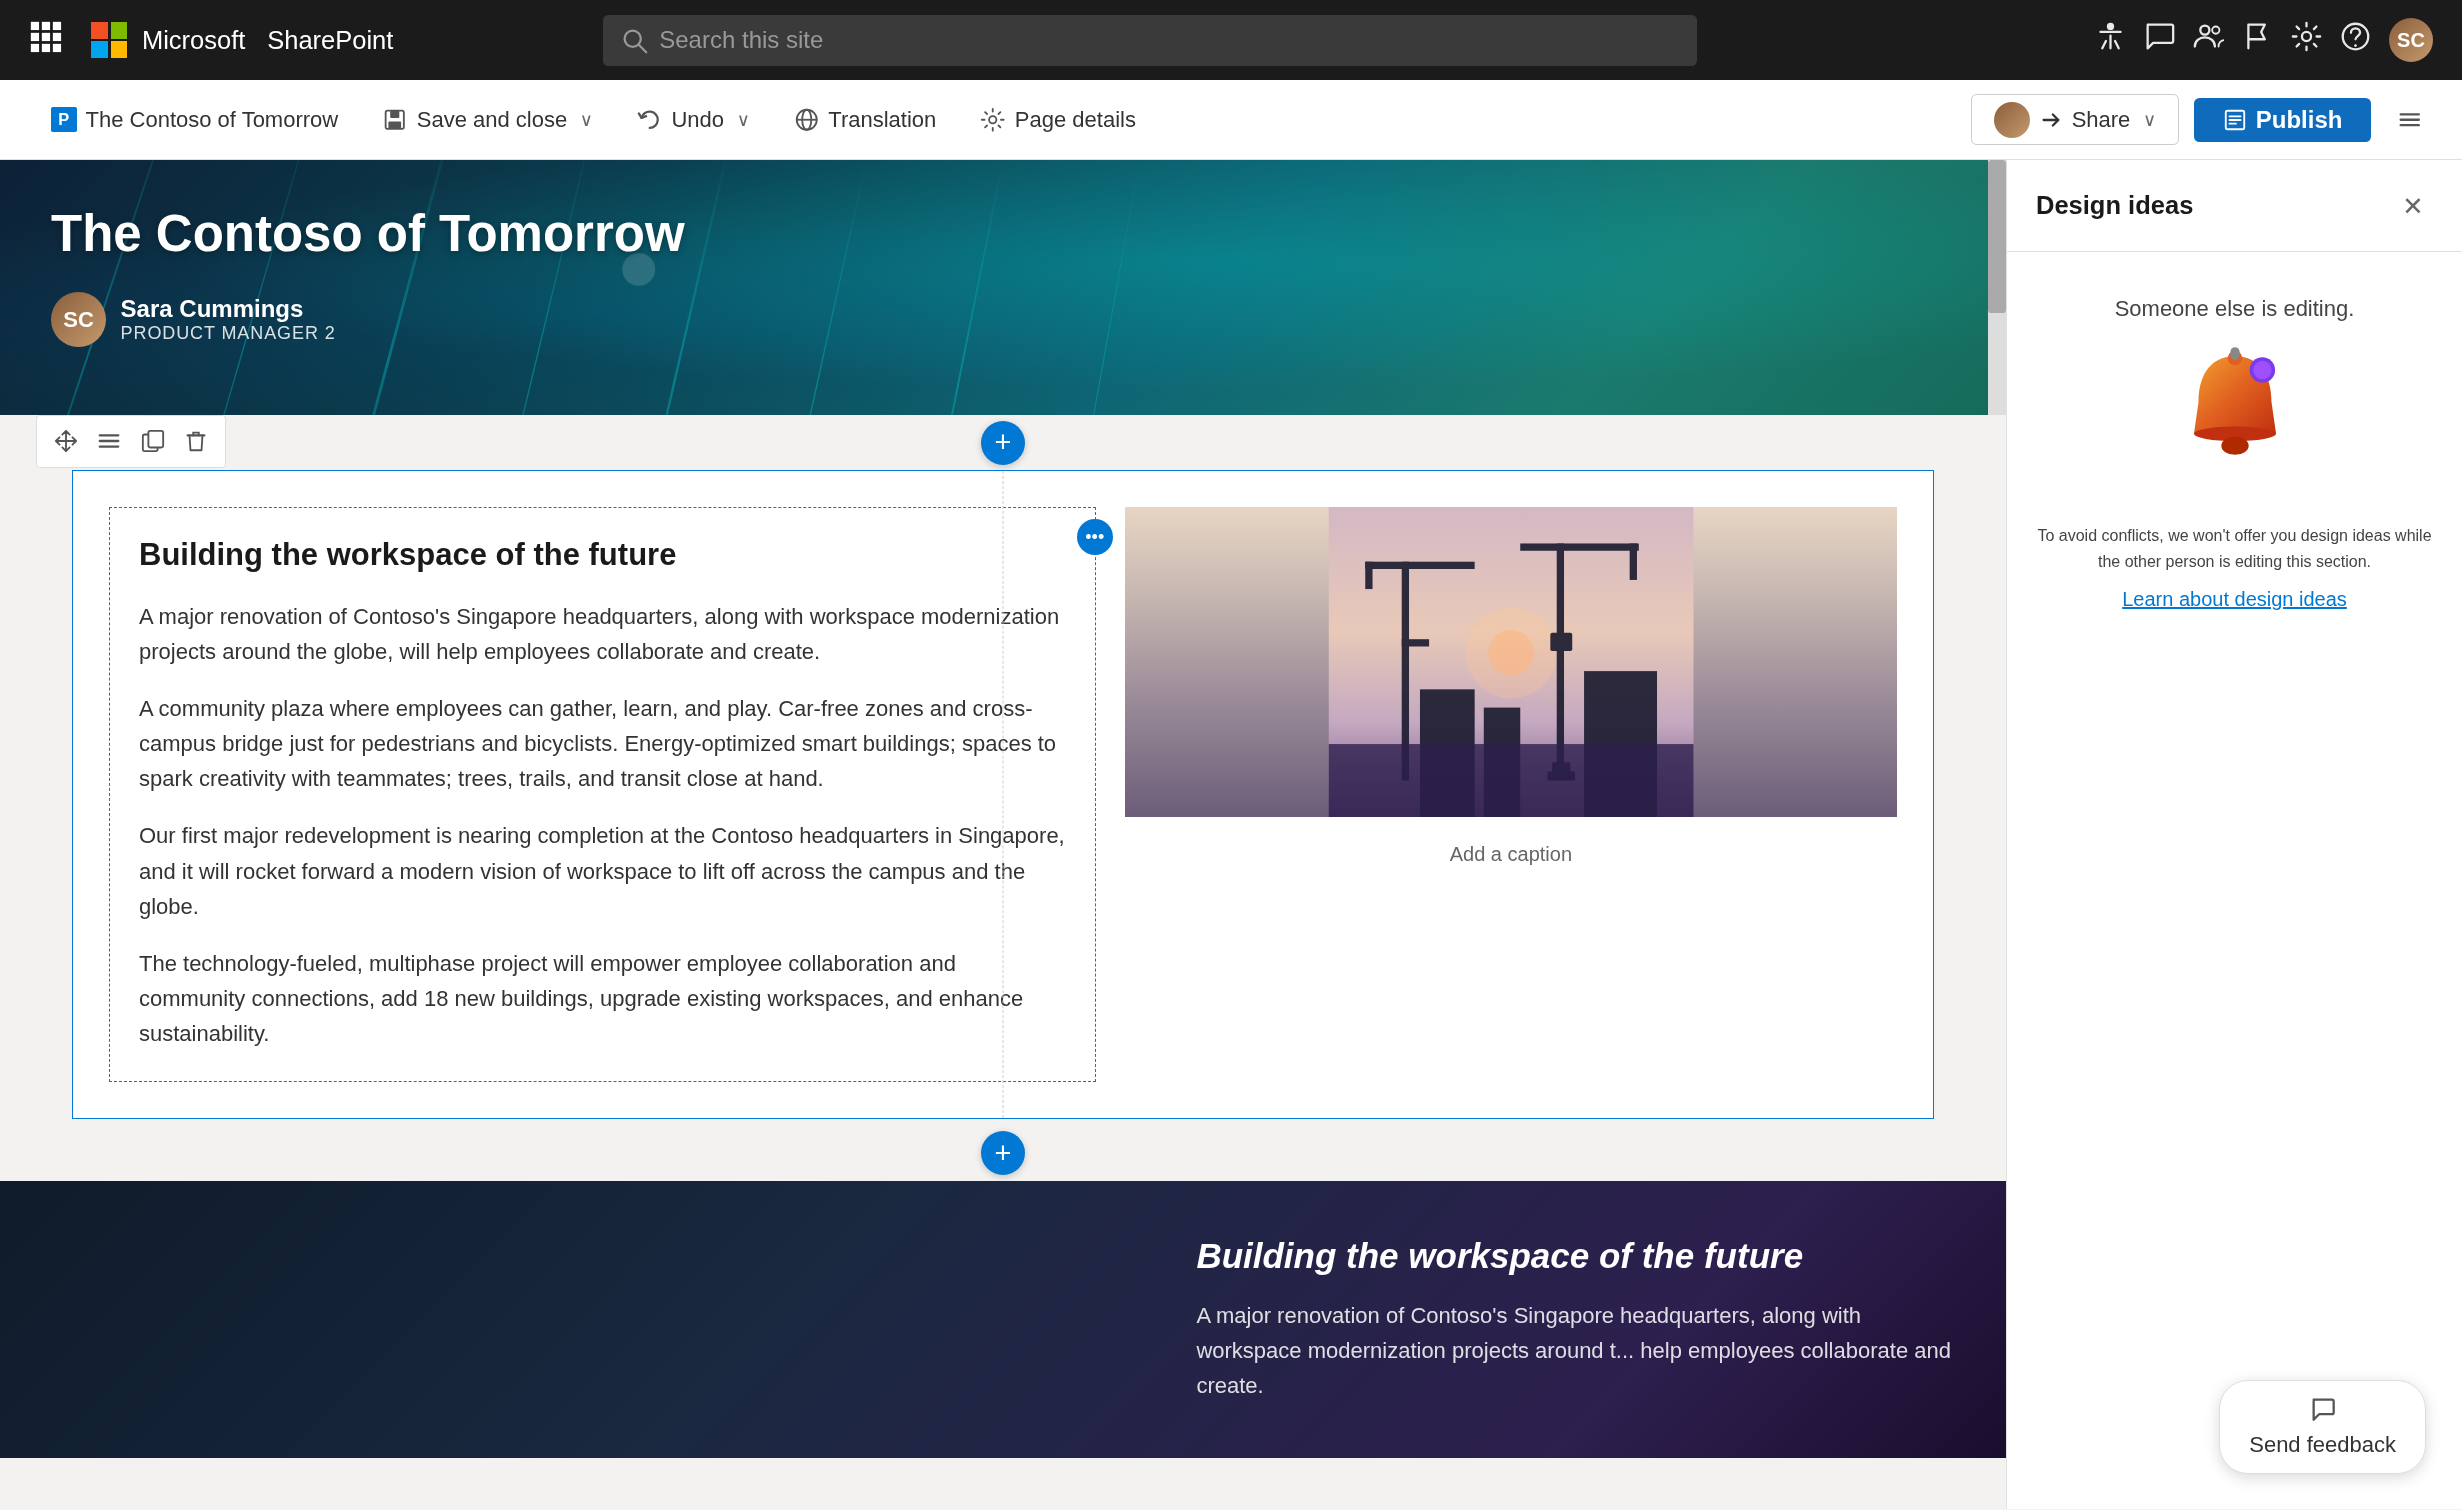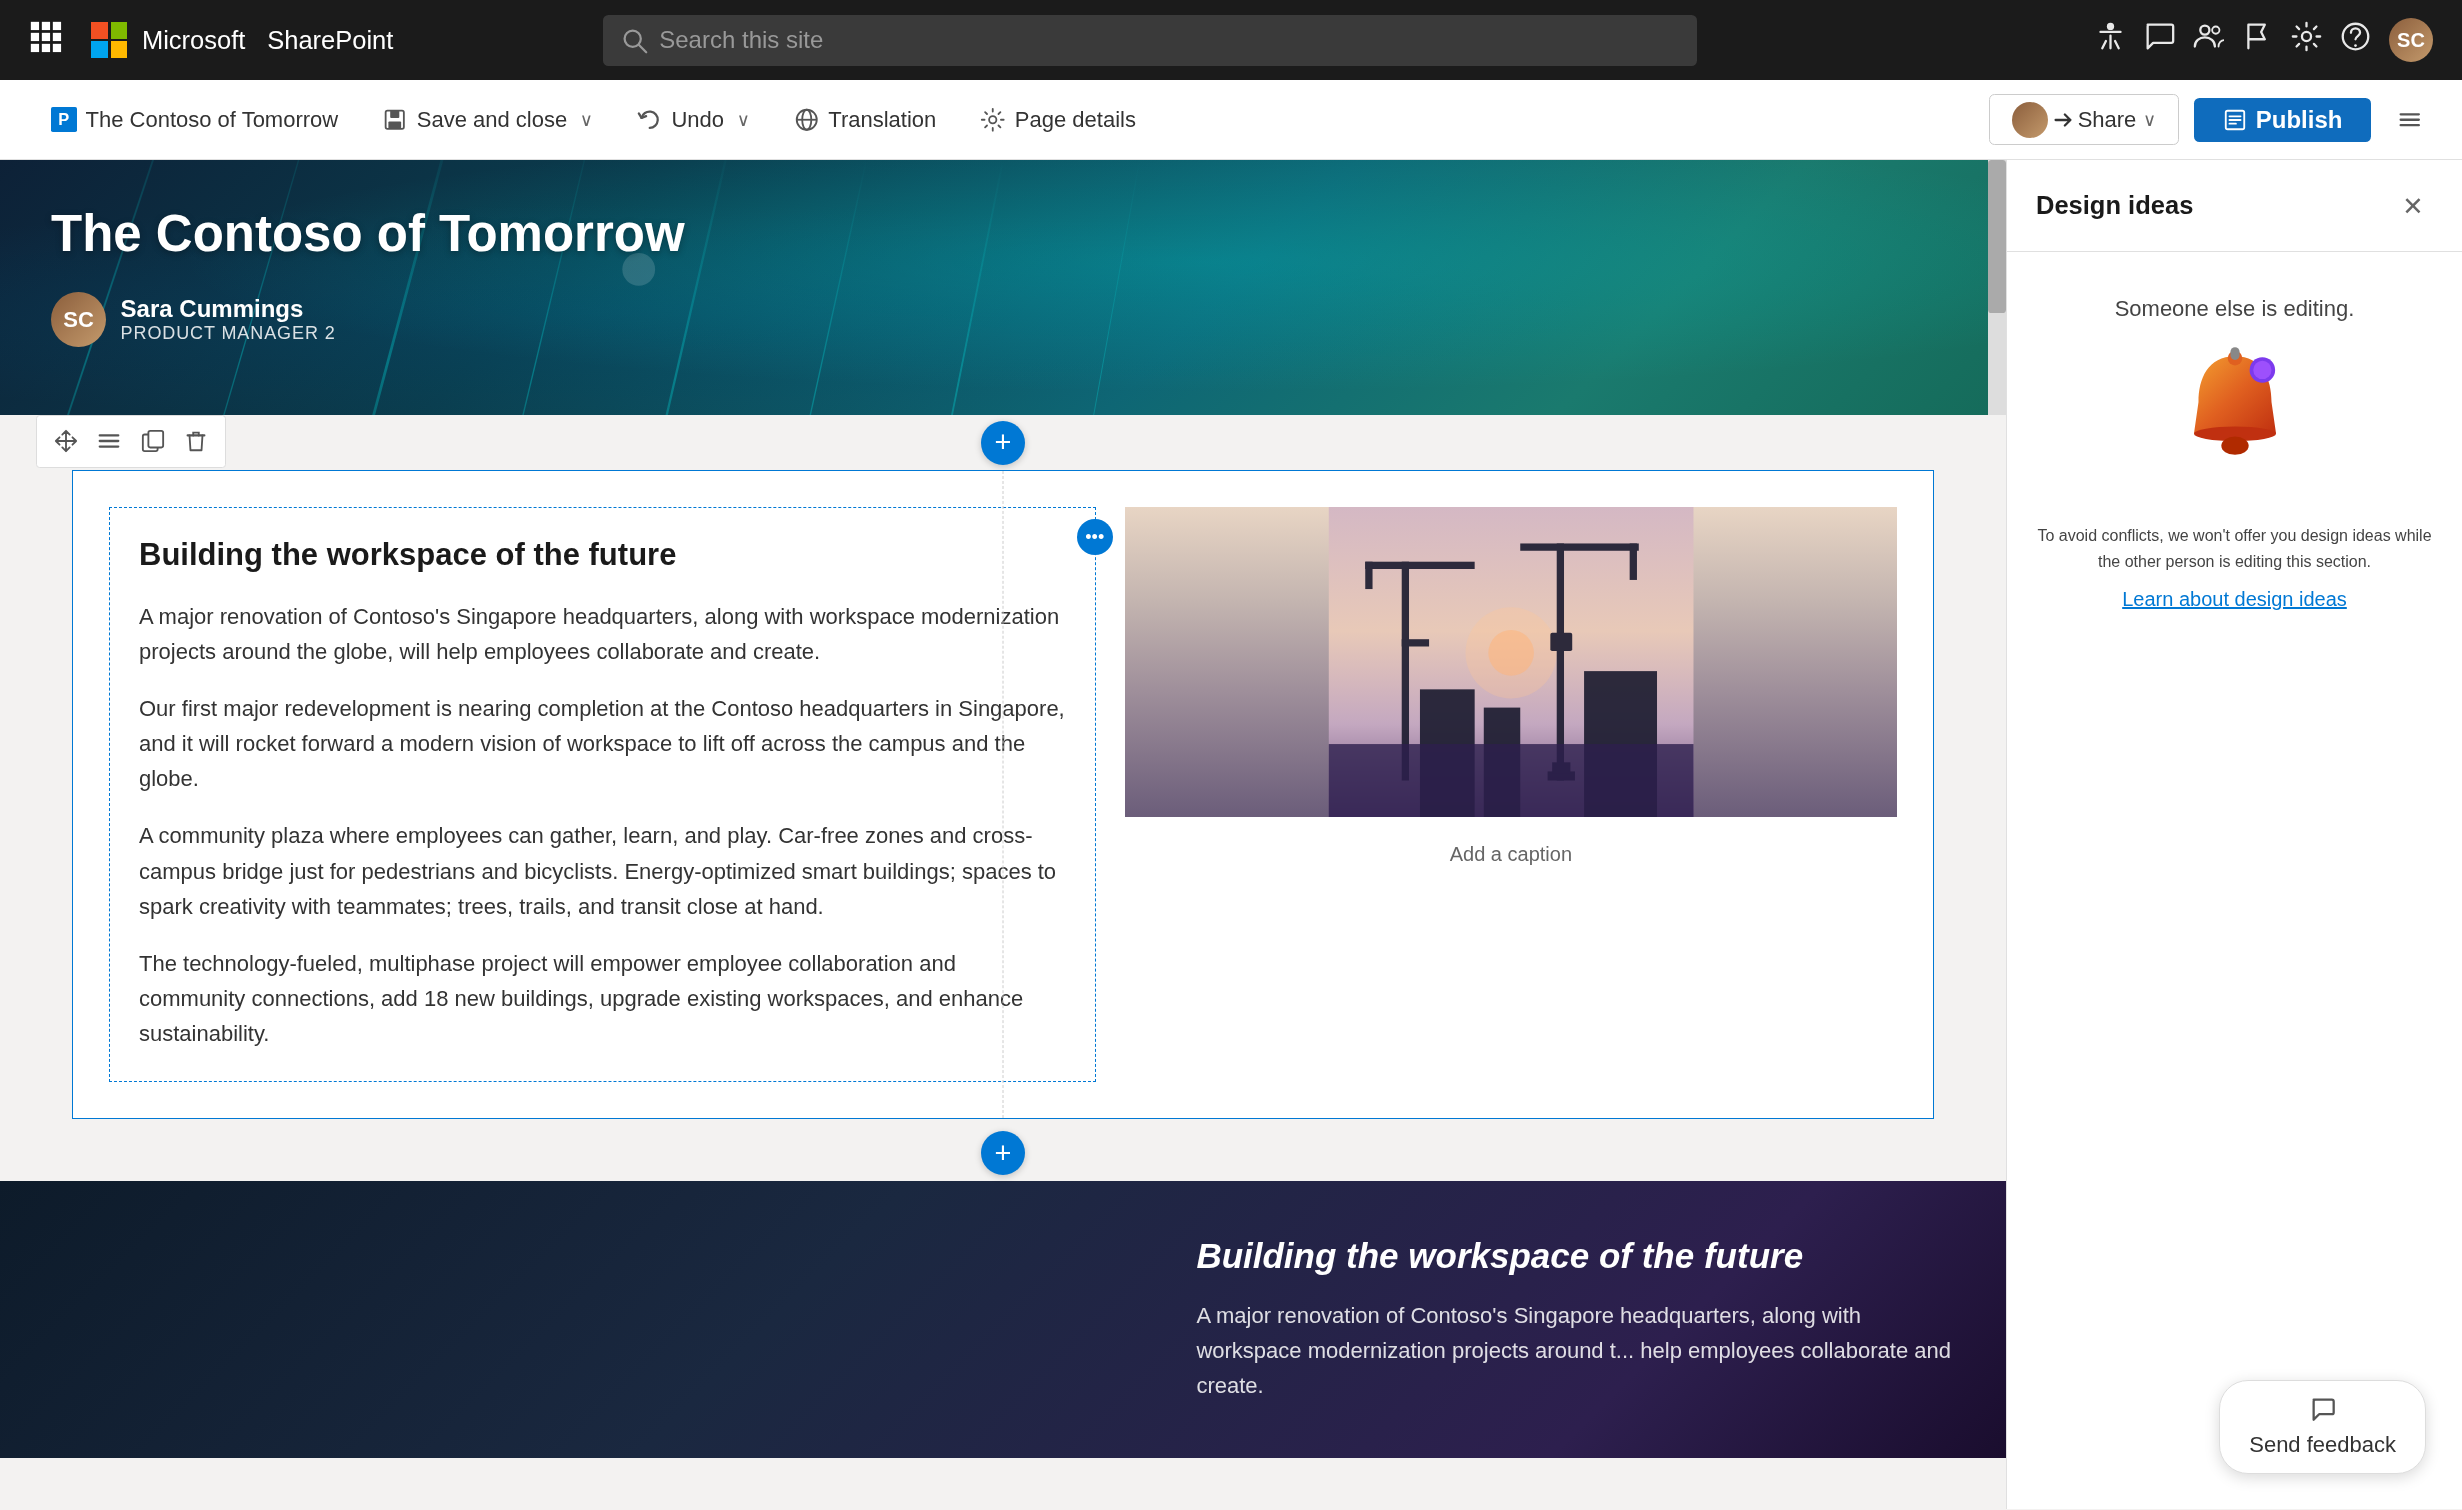--- a/index.html
+++ b/index.html
@@ -125,21 +125,21 @@
     .toolbar-chevron { font-size: 18px; color: #666; margin-left: 3.6px; }
     .toolbar-spacer { flex: 1; }
     .toolbar-right {
       display: flex;
       align-items: center;
       gap: 14.6px;
     }
     .share-btn {
       display: flex;
       align-items: center;
-      gap: 3px;
+      gap: 9px;
       padding: 0 22px;
       height: 51px;
       border: 0.9px solid #ccc;
       border-radius: 5.5px;
       cursor: pointer;
       font-size: 22px;
       color: #333;
       background: white;
     }
     .share-avatar {
@@ -707,22 +707,22 @@
               </svg>
           </div>
         </div>
 
         <div class="two-col-section">
 
           <div class="text-column">
             <div class="edit-handle">•••</div>
             <h2 class="content-heading">Building the workspace of the future</h2>
             <p class="content-para">A major renovation of Contoso's Singapore headquarters, along with workspace modernization projects around the globe, will help employees collaborate and create.</p>
+            <p class="content-para">A community plaza where employees can gather, learn, and play. Car-free zones and cross-campus bridge just for pedestrians and bicyclists. Energy-optimized smart buildings; spaces to spark creativity with teammates; trees, trails, and transit close at hand.</p>
             <p class="content-para">Our first major redevelopment is nearing completion at the Contoso headquarters in Singapore, and it will rocket forward a modern vision of workspace to lift off across the campus and the globe.</p>
-            <p class="content-para">A community plaza where employees can gather, learn, and play. Car-free zones and cross-campus bridge just for pedestrians and bicyclists. Energy-optimized smart buildings; spaces to spark creativity with teammates; trees, trails, and transit close at hand.</p>
             <p class="content-para">The technology-fueled, multiphase project will empower employee collaboration and community connections, add 18 new buildings, upgrade existing workspaces, and enhance sustainability.</p>
           </div>
 
           <div class="image-column">
             <div class="image-placeholder">
               <svg width="100%" height="100%" viewBox="0 0 400 340" xmlns="http://www.w3.org/2000/svg">
 
                 <defs>
                   <linearGradient id="skyGrad" x1="0" y1="0" x2="0" y2="1">
                     <stop offset="0%" stop-color="#d4b8c4"></stop>

